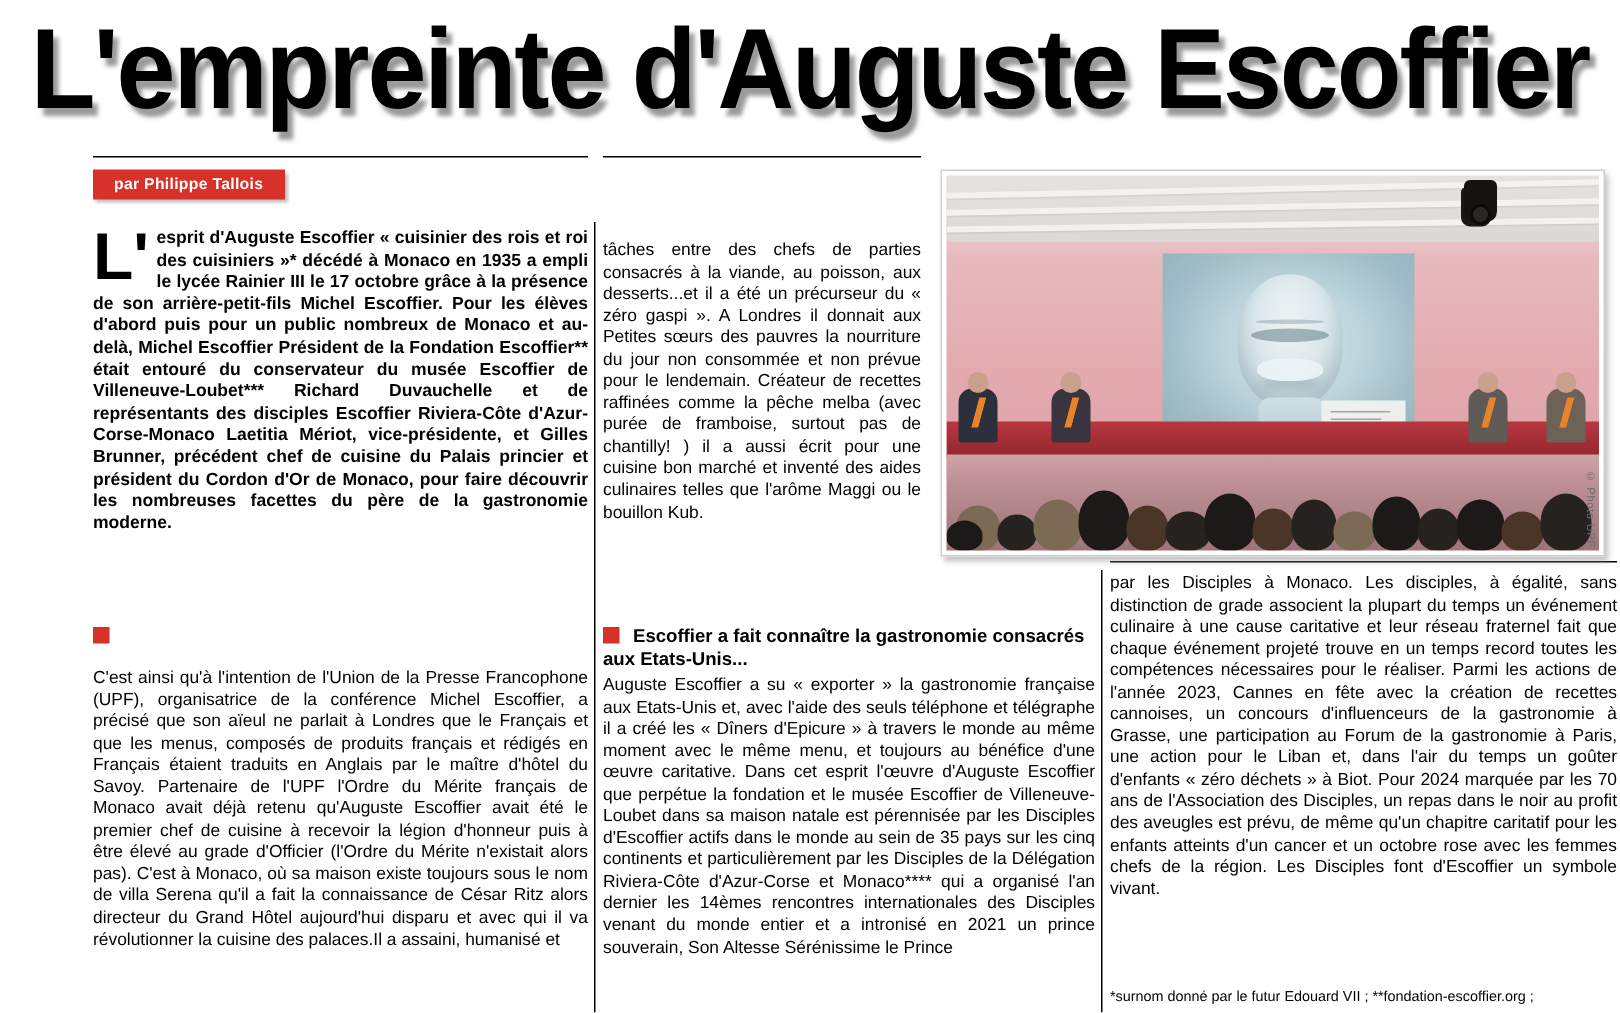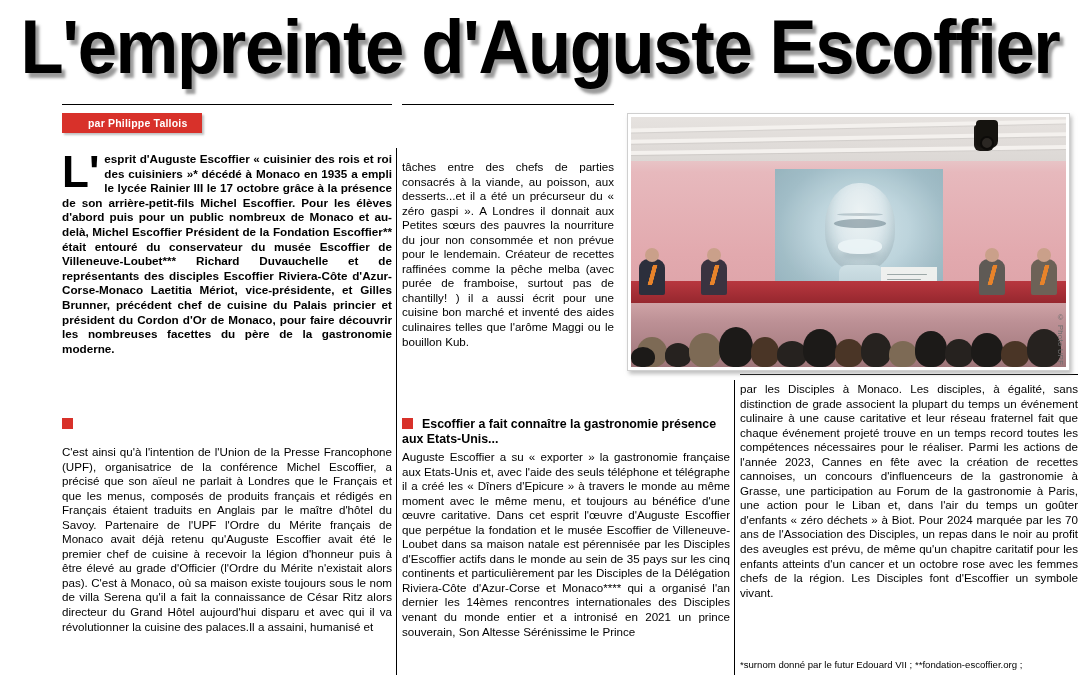--- a/index.html
+++ b/index.html
@@ -42,21 +42,21 @@
   
   .byline-banner {
     position: absolute;
     left: 62px;
     top: 113px;
     background: #d8312a;
     color: #ffffff;
     font-size: 10.5px;
     font-weight: bold;
     letter-spacing: 0.2px;
-    padding: 4px 14px 4px 26px;
+    padding: 4px 14px 4px 14px;
     box-shadow: 2px 2px 2px rgba(140,140,140,0.55);
   }
 
   
   .rule {
     position: absolute;
     background: #000000;
   }
   .rule-top-left   { left: 62px;  top: 104px; width: 330px; height: 1px; }
   .rule-top-mid    { left: 402px; top: 104px; width: 212px; height: 1px; }
@@ -337,21 +337,21 @@
 
 <div class="subhead" style="left:62px; top:417px; width:336px;">
   <span class="sq"></span>
 </div>
 
 <div class="col body-text" style="left:62px; top:445px; width:330px;">C'est ainsi qu'à l'intention de l'Union de la Presse Francophone (UPF), organisatrice de la conférence Michel Escoffier, a précisé que son aïeul ne parlait à Londres que le Français et que les menus, composés de produits français et rédigés en Français étaient traduits en Anglais par le maître d'hôtel du Savoy.  Partenaire de l'UPF l'Ordre du Mérite français de Monaco avait déjà retenu qu'Auguste Escoffier avait été le premier chef de cuisine à recevoir la légion d'honneur puis à être élevé au grade d'Officier (l'Ordre du Mérite n'existait alors pas). C'est à Monaco, où sa maison existe toujours sous le nom de villa Serena qu'il a fait la connaissance de César Ritz alors directeur du Grand Hôtel aujourd'hui disparu et avec qui il va révolutionner la cuisine des palaces.Il a assaini, humanisé et</div>
 
 <div class="col body-text" style="left:402px; top:160px; width:212px;">tâches entre des chefs de parties consacrés à la viande, au poisson, aux desserts...et il a été un précurseur du « zéro gaspi ». A Londres il donnait aux Petites sœurs des pauvres la nourriture du jour non consommée et non prévue pour le lendemain. Créateur de recettes raffinées comme la pêche melba (avec purée de framboise, surtout pas de chantilly! ) il a aussi écrit pour une cuisine bon marché et inventé des aides culinaires telles que l'arôme Maggi ou le bouillon Kub.</div>
 
 <div class="subhead" style="left:402px; top:417px; width:330px;">
-  <span class="sq"></span><span>Escoffier a fait connaître la gastronomie présence aux Etats-Unis...</span>
+  <span class="sq"></span><span>Escoffier a fait connaître la gastronomie consacrés aux Etats-Unis...</span>
 </div>
 
 <div class="col body-text" style="left:402px; top:450px; width:328px;">Auguste Escoffier a su « exporter » la gastronomie française aux Etats-Unis et, avec l'aide des seuls téléphone et télégraphe il a créé les « Dîners d'Epicure » à travers le monde au même moment avec le même menu, et toujours au bénéfice d'une œuvre caritative. Dans cet esprit l'œuvre d'Auguste Escoffier que perpétue la fondation et le musée Escoffier de Villeneuve-Loubet dans sa maison natale est pérennisée par les Disciples d'Escoffier actifs dans le monde au sein de 35 pays sur les cinq continents et particulièrement par les Disciples de la Délégation Riviera-Côte d'Azur-Corse et Monaco**** qui a organisé l'an dernier les 14èmes rencontres internationales des Disciples venant du monde entier et a intronisé en 2021 un prince souverain, Son Altesse Sérénissime le Prince</div>
 
 <div class="col body-text" style="left:740px; top:382px; width:338px;">par les Disciples à Monaco. Les disciples, à égalité, sans distinction de grade associent la plupart du temps un événement culinaire à une cause caritative et leur réseau fraternel fait que chaque événement projeté trouve en un temps record toutes les compétences nécessaires pour le réaliser. Parmi les actions de l'année 2023, Cannes en fête avec la création de recettes cannoises, un concours d'influenceurs de la gastronomie à Grasse, une participation au Forum de la gastronomie à Paris, une action pour le Liban et, dans l'air du temps un goûter d'enfants « zéro déchets » à Biot. Pour 2024 marquée par les 70 ans de l'Association des Disciples, un repas dans le noir au profit des aveugles est prévu, de même qu'un chapitre caritatif pour les enfants atteints d'un cancer et un octobre rose avec les femmes chefs de la région. Les Disciples font d'Escoffier un symbole vivant.</div>
 
 <div class="photo-frame">
   <div class="photo">
     <div class="ceil">
         <i></i>

